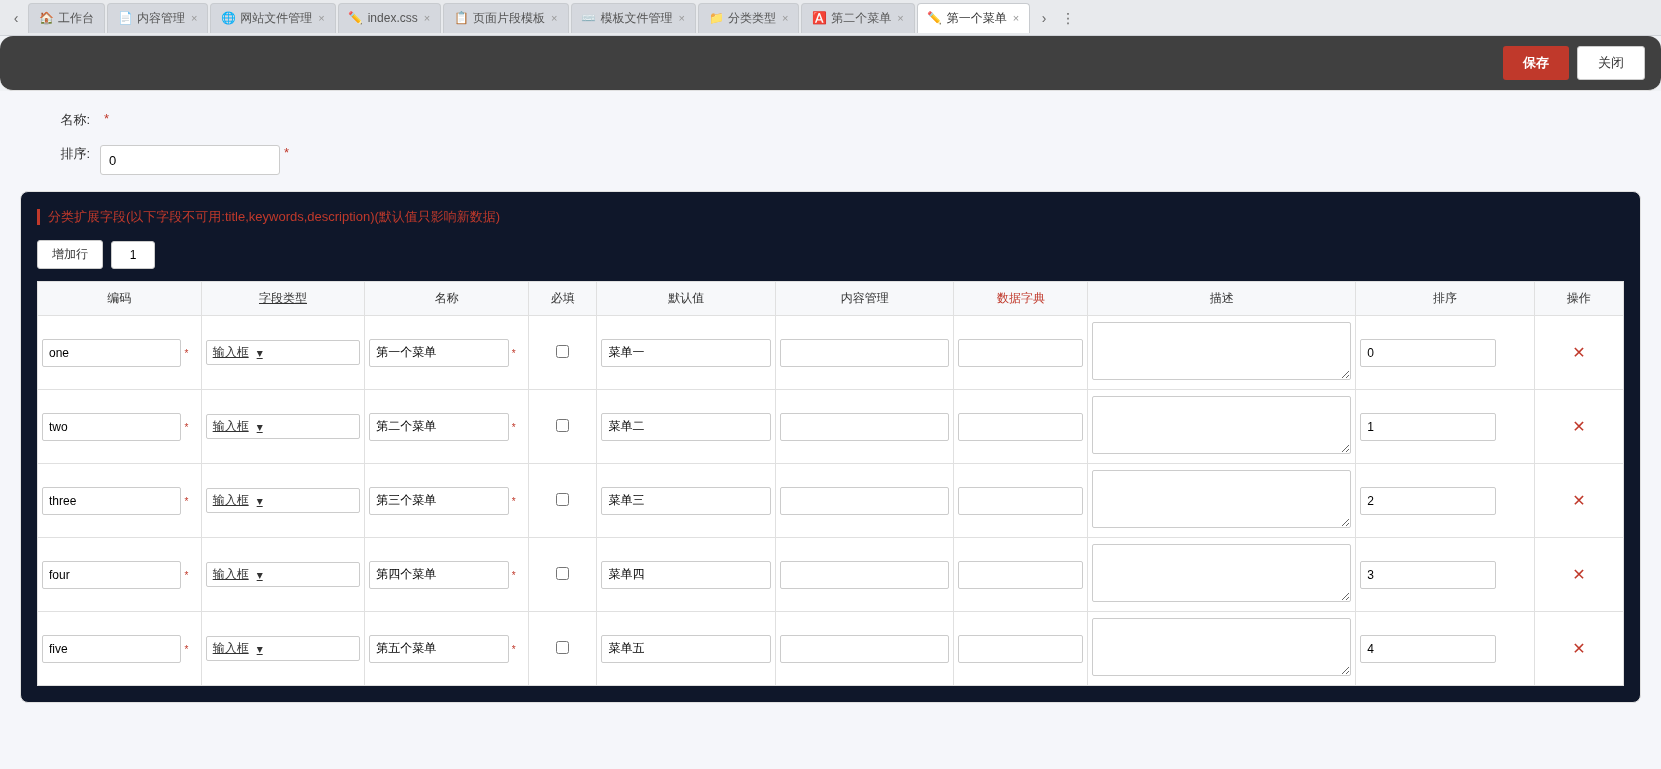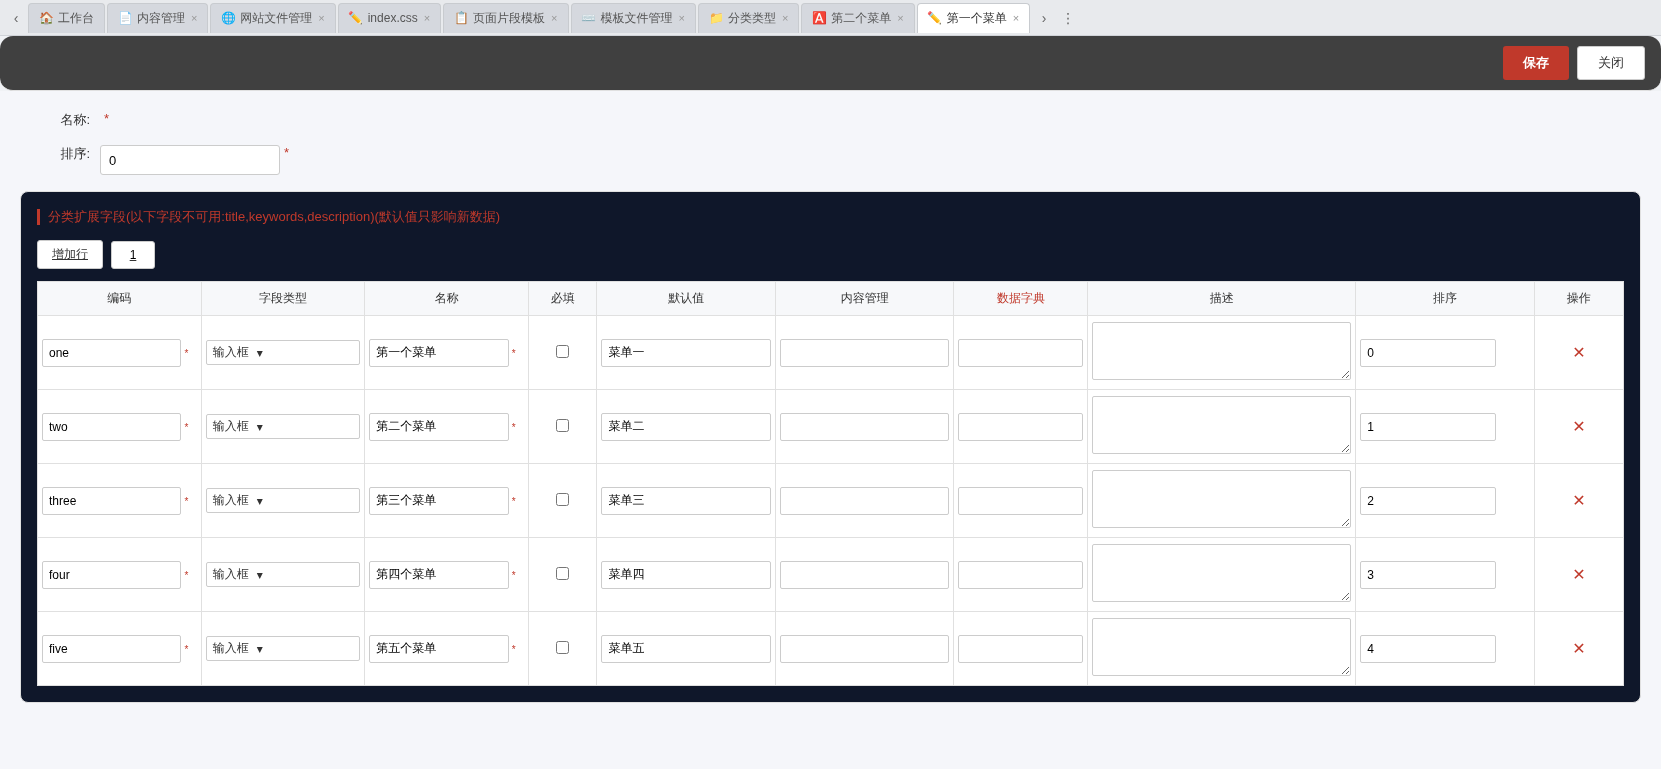--- a/index.html
+++ b/index.html
@@ -73,21 +73,21 @@
     }
     .section-title {
       display: flex; align-items: center; color: #c0392b; font-size: 13px; margin-bottom: 14px;
     }
     .section-title-bar {
       width: 3px; height: 16px; background: #c0392b; display: inline-block; margin-right: 8px; flex-shrink: 0;
     }
 
     
     .add-row-controls {
-      display: flex; align-items: center; margin-bottom: 12px; gap: 8px; text-decoration: underline;
+      display: flex; align-items: center; margin-bottom: 12px; gap: 8px;
     }
     .btn-add-row {
       background: #fff; border: 1px solid #ccc; padding: 5px 14px; border-radius: 3px; cursor: pointer; font-size: 12px; color: #333;
     }
     .row-count-input {
       width: 44px; height: 28px; border: 1px solid #ccc; border-radius: 3px; text-align: center; font-size: 12px;
     }
 
     
     .data-table {
@@ -118,21 +118,21 @@
     .field-type-select {
       display: flex; align-items: center; gap: 4px;
     }
     .select-text { font-size: 12px; }
 
     .delete-btn {
       color: #c0392b; font-size: 16px; cursor: pointer; border: none; background: none; display: flex; align-items: center; justify-content: center; width: 100%;
     }
 
     .col-code { width: 110px; }
-    .col-type { width: 110px; }
+    .col-type { width: 110px; text-decoration: underline; }
     .col-name { width: 110px; }
     .col-req  { width: 46px; }
     .col-default { width: 120px; }
     .col-maxlen { width: 120px; }
     .col-dict { width: 90px; }
     .col-desc { width: 180px; }
     .col-sort { width: 120px; }
     .col-op   { width: 60px; }
   </style>
 </head>

